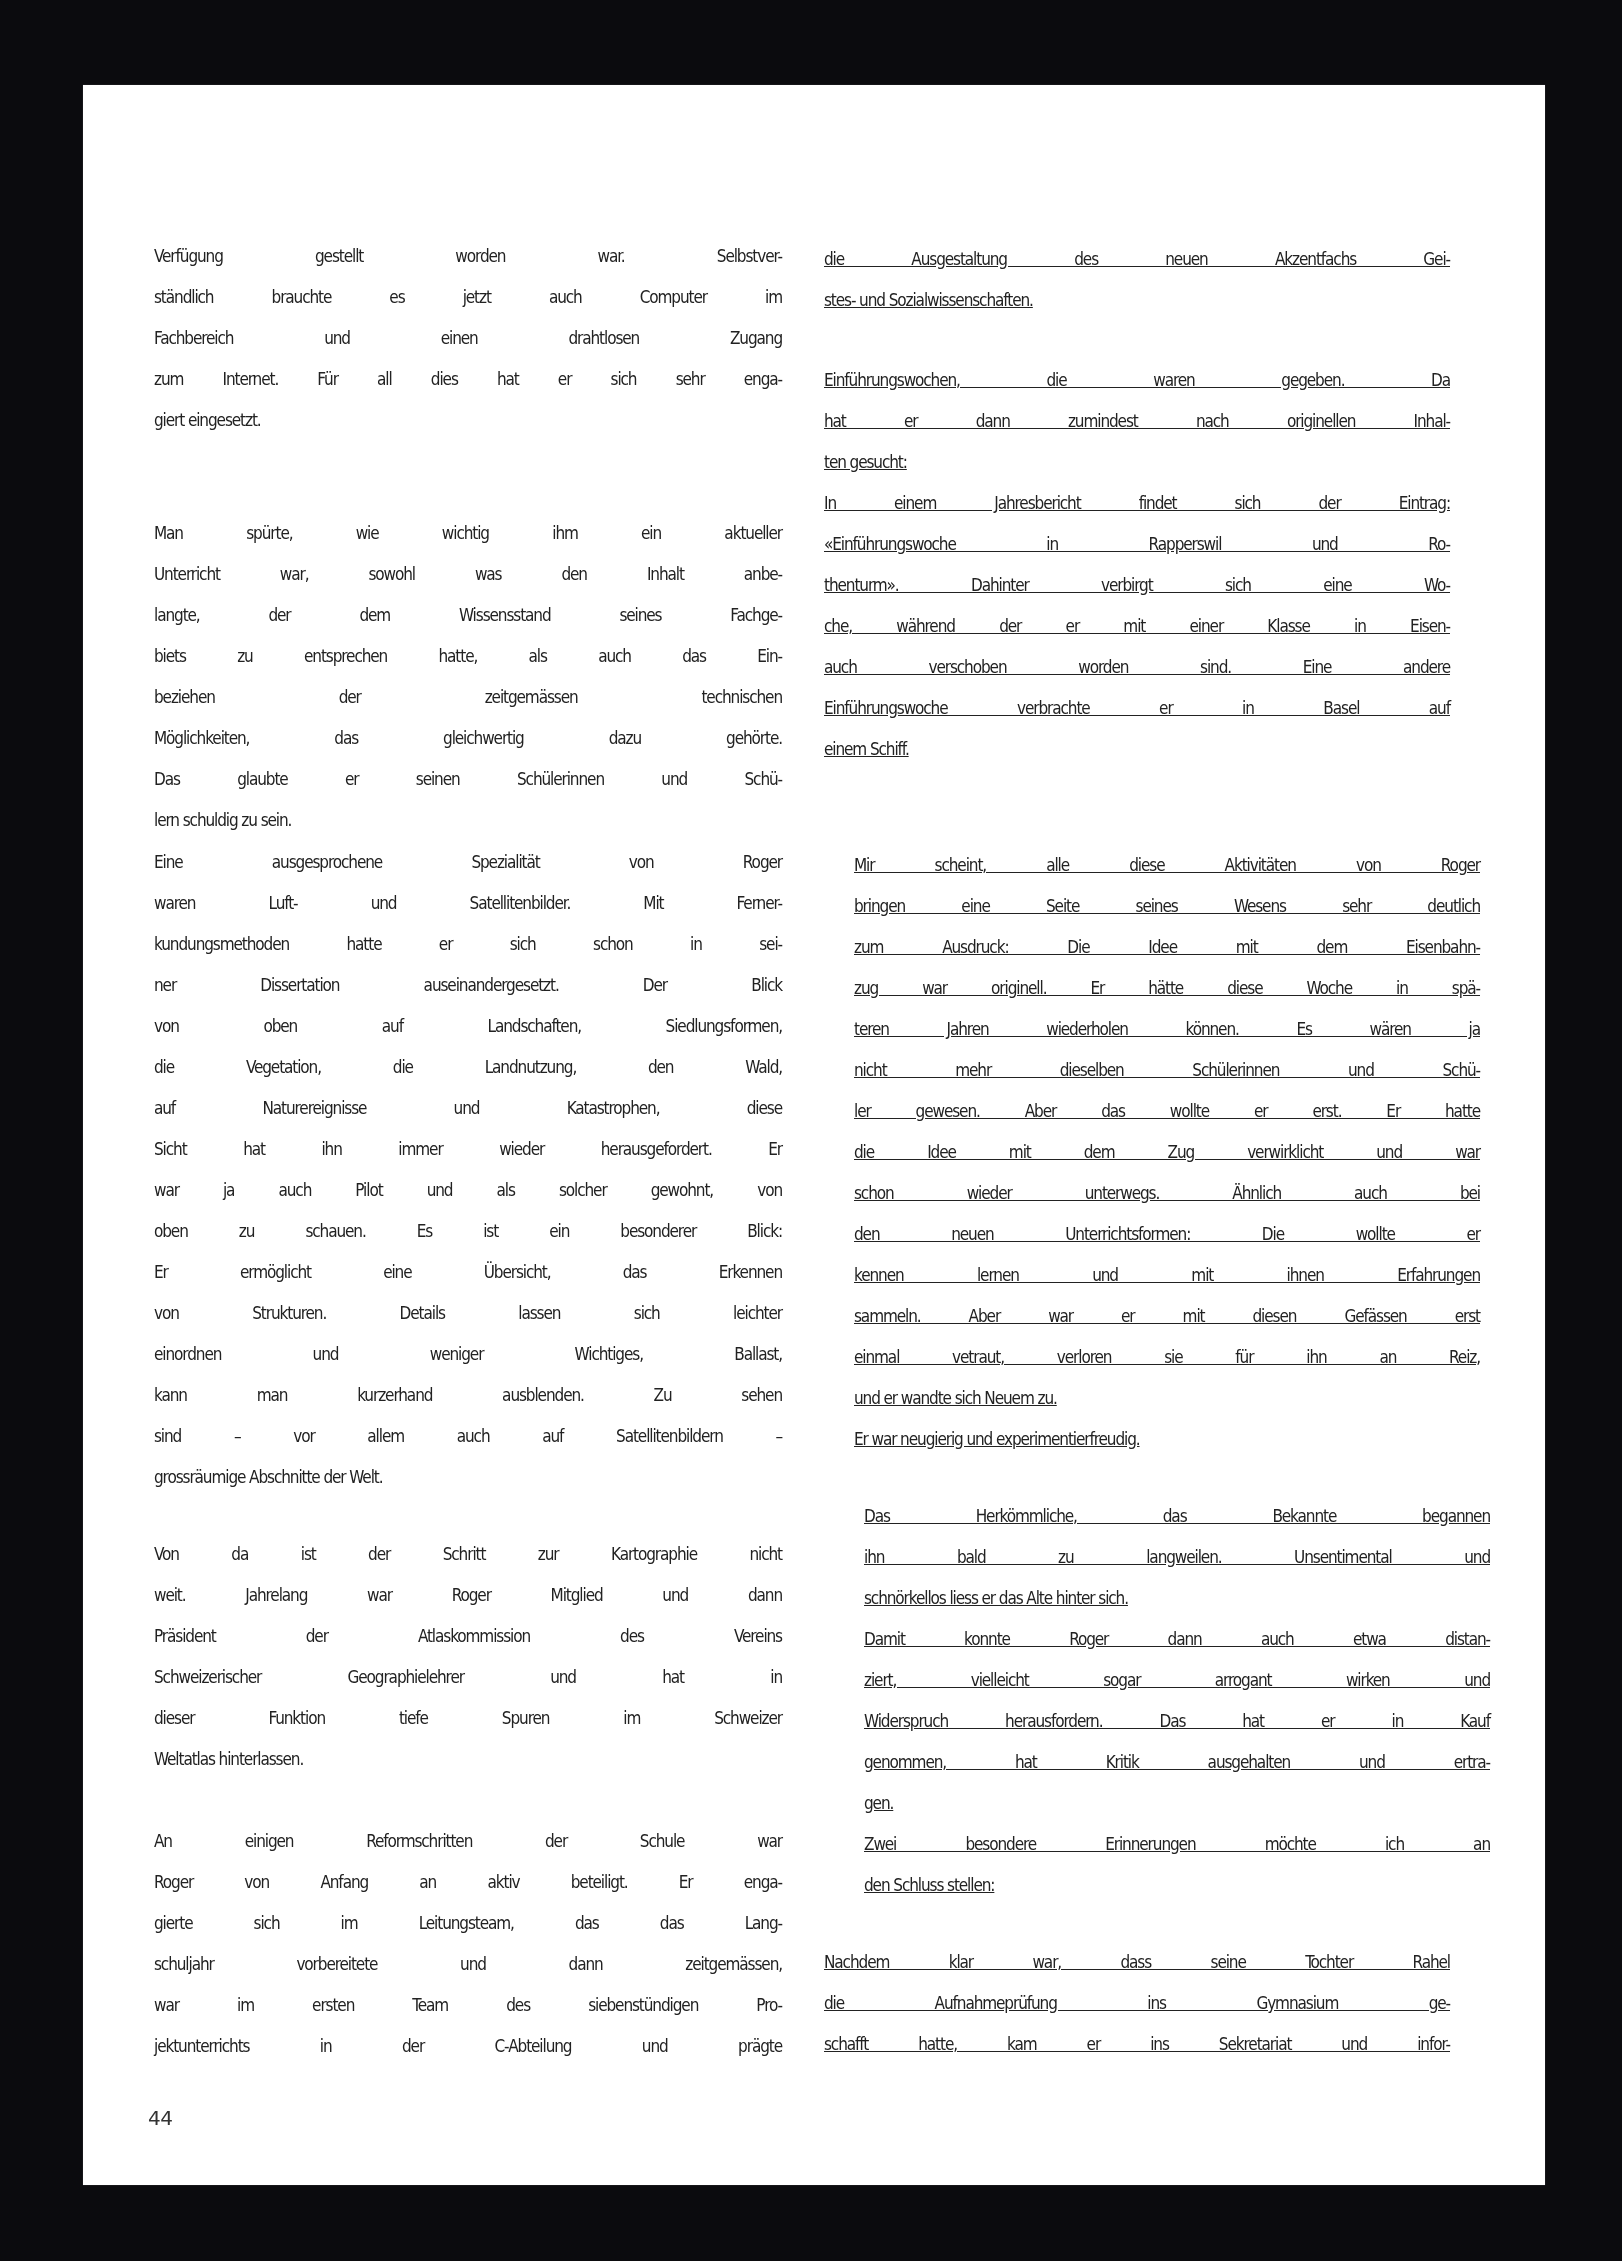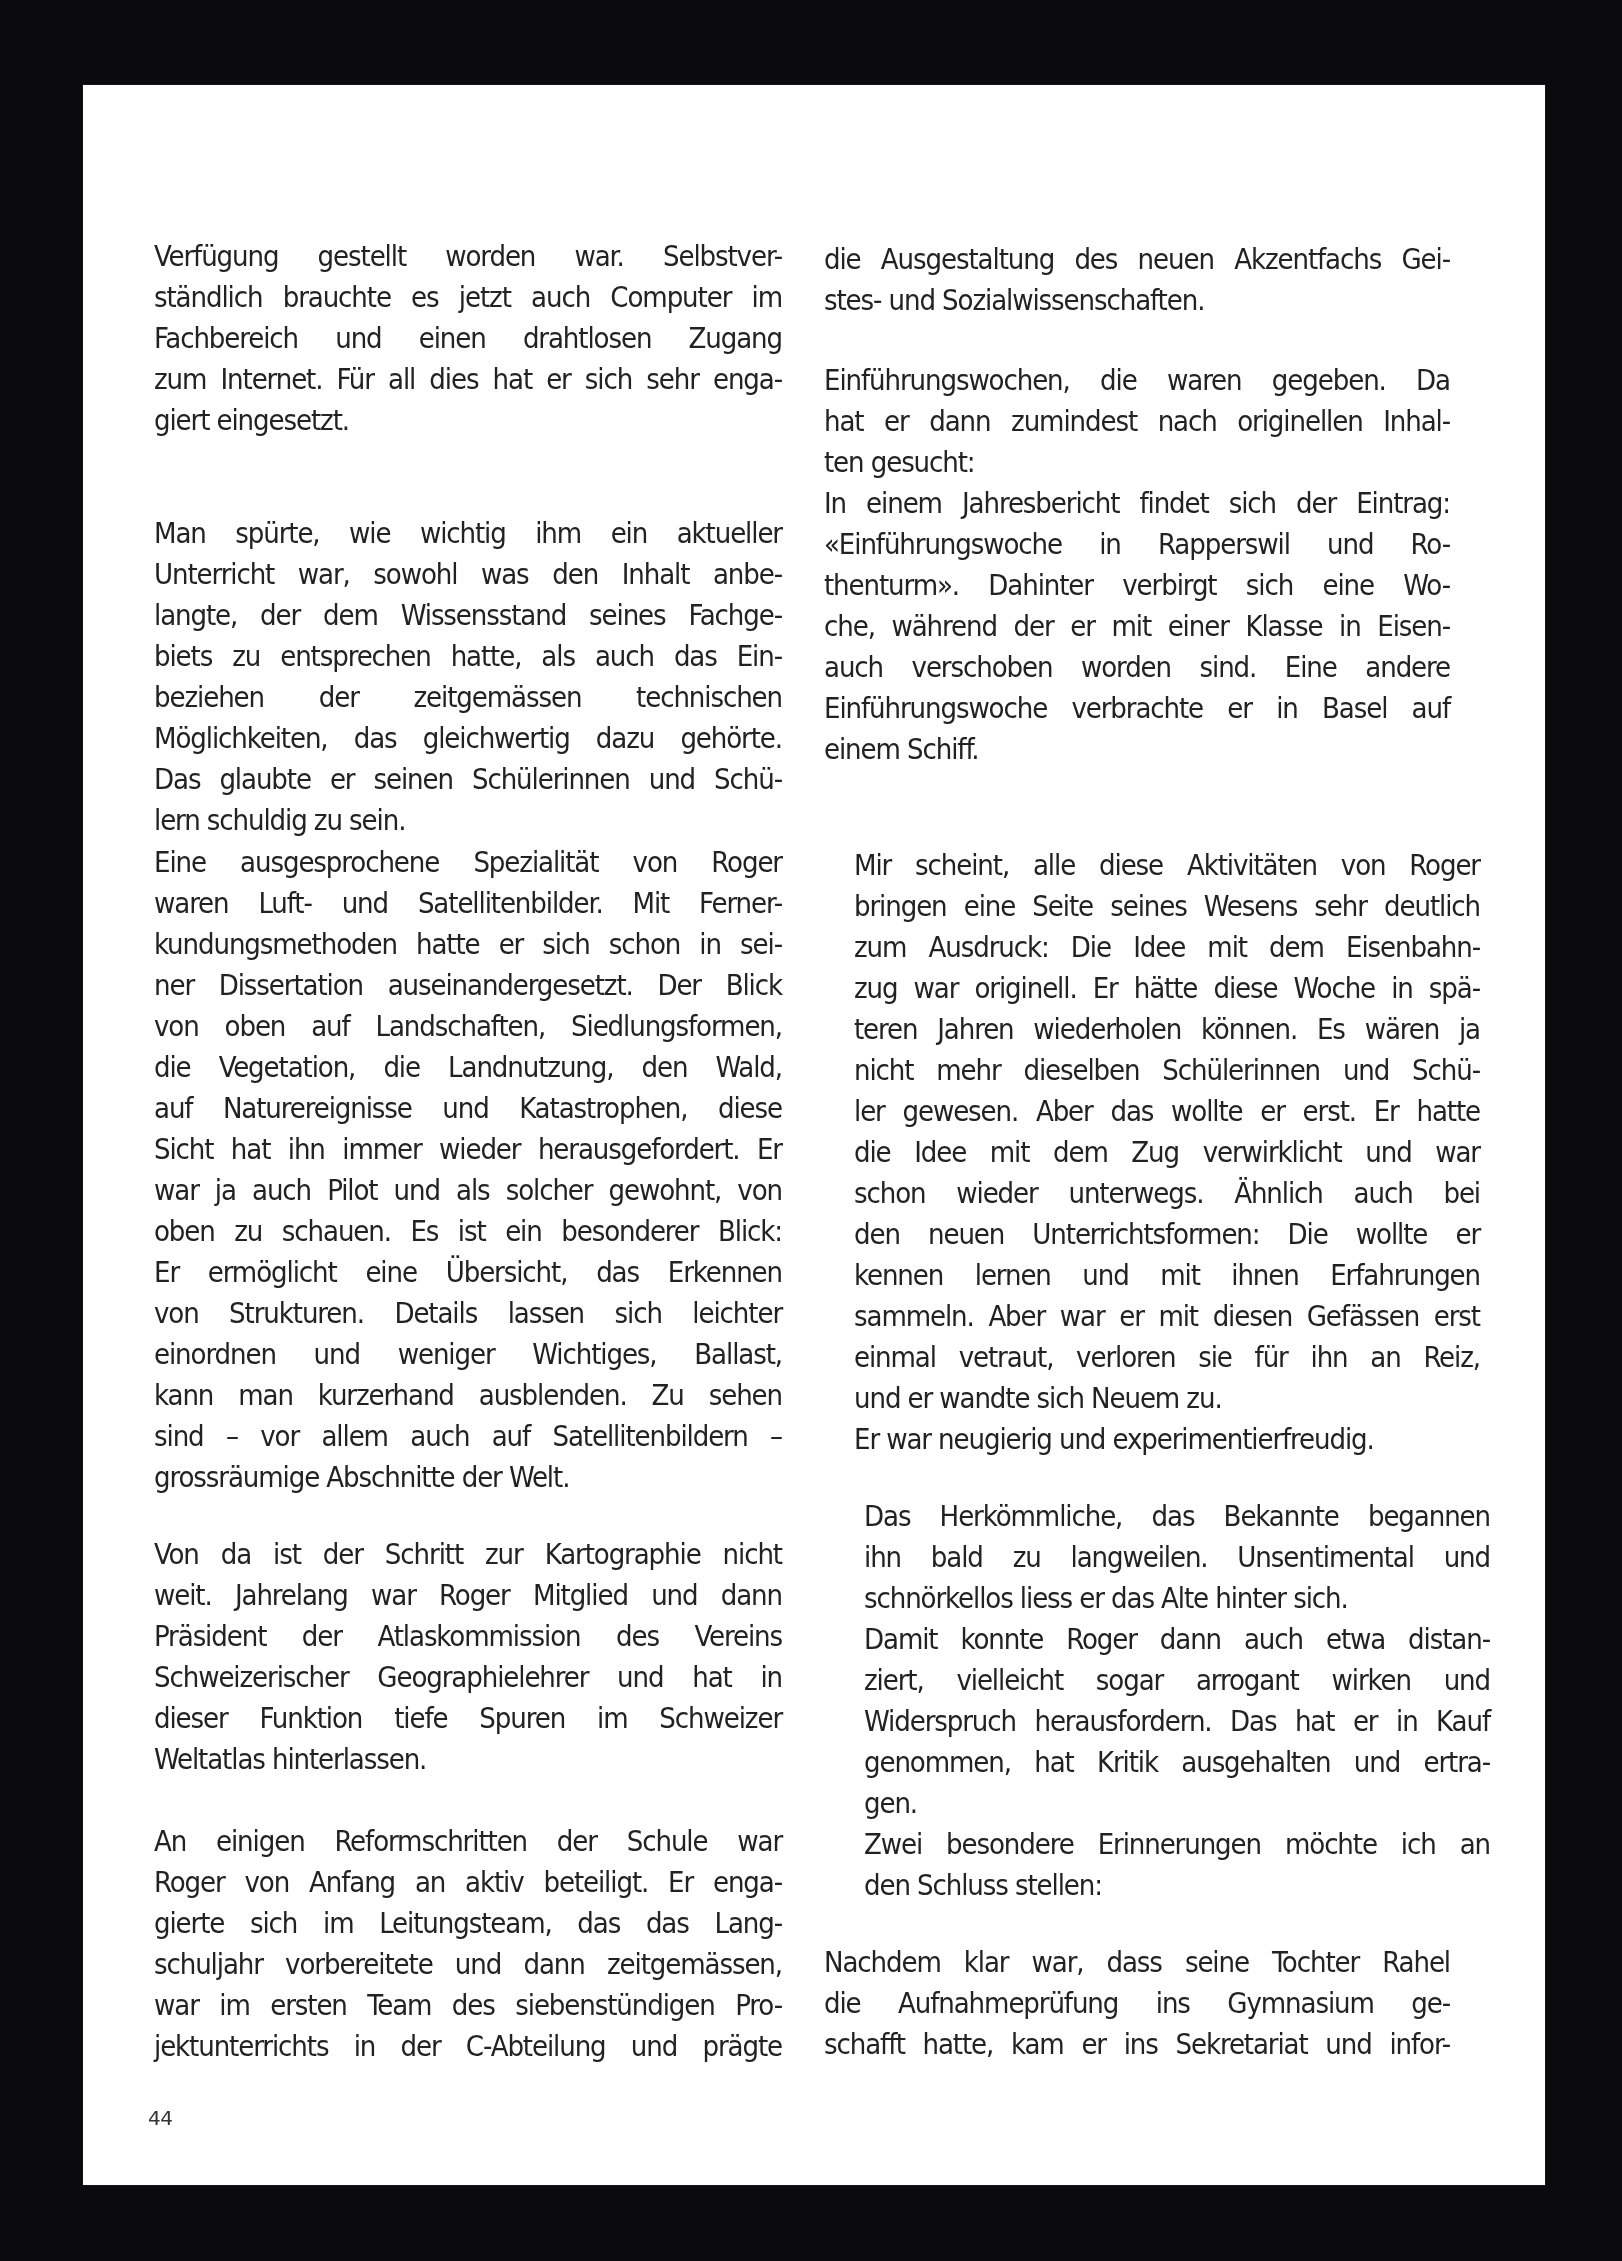--- a/index.html
+++ b/index.html
@@ -21,28 +21,28 @@
     width: 1462px;
     height: 2100px;
     background: #ffffff;
     box-shadow: 0 0 0.8px #777;
   }
   .para {
     position: absolute;
     width: 628px;
     color: #222222;
     font-family: "DejaVu Sans", sans-serif;
-    font-size: 29px;
+    font-size: 17px;
     letter-spacing: -1.1px;
     word-spacing: 0px;
     font-stretch: condensed;
     transform-origin: 0 0;
   }
   .para.left { left: 71px; }
-  .para.right { left: 741px; width: 626px; }
+  .para.right { left: 741px; width: 626px; text-decoration: underline; }
   .line {
     display: block;
     height: 41px;
     line-height: 41px;
     white-space: nowrap;
     text-align: justify;
     text-align-last: justify;
     overflow: visible;
   }
   .line.last {

